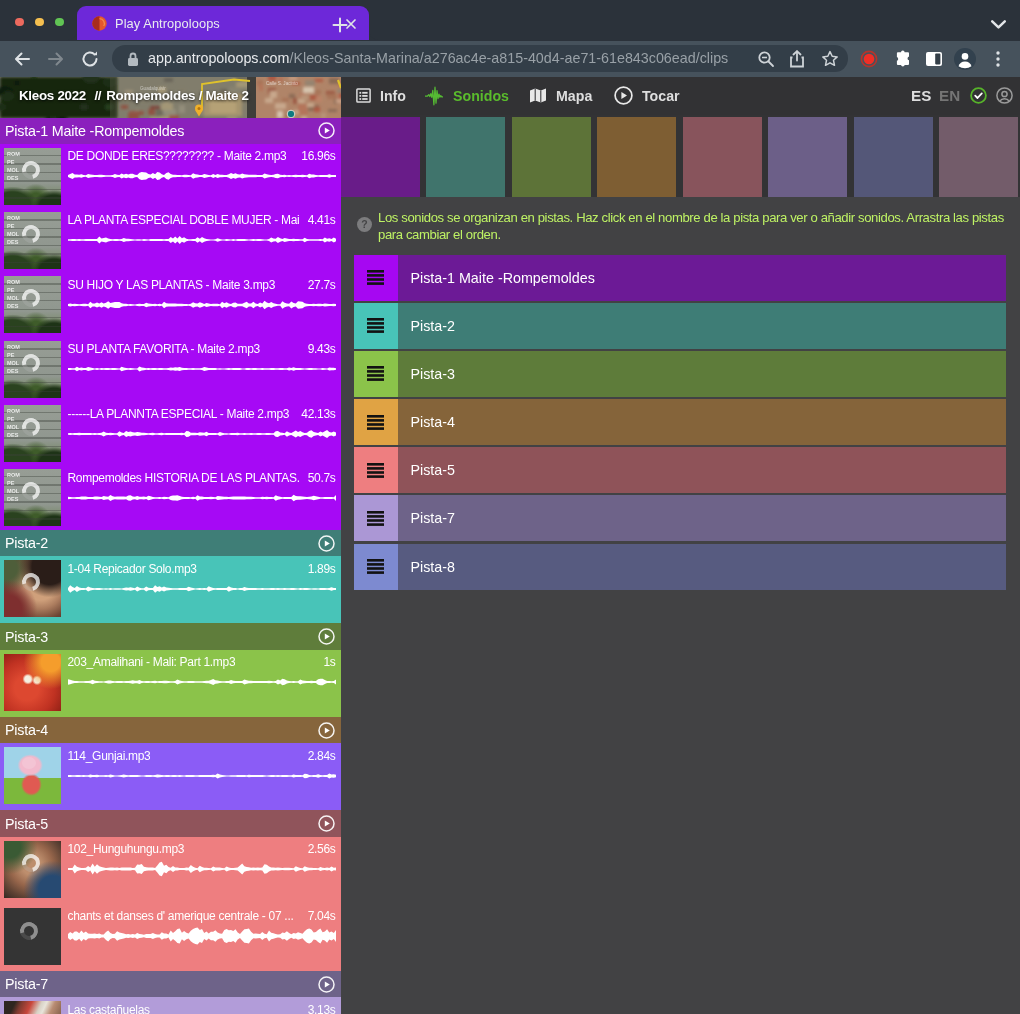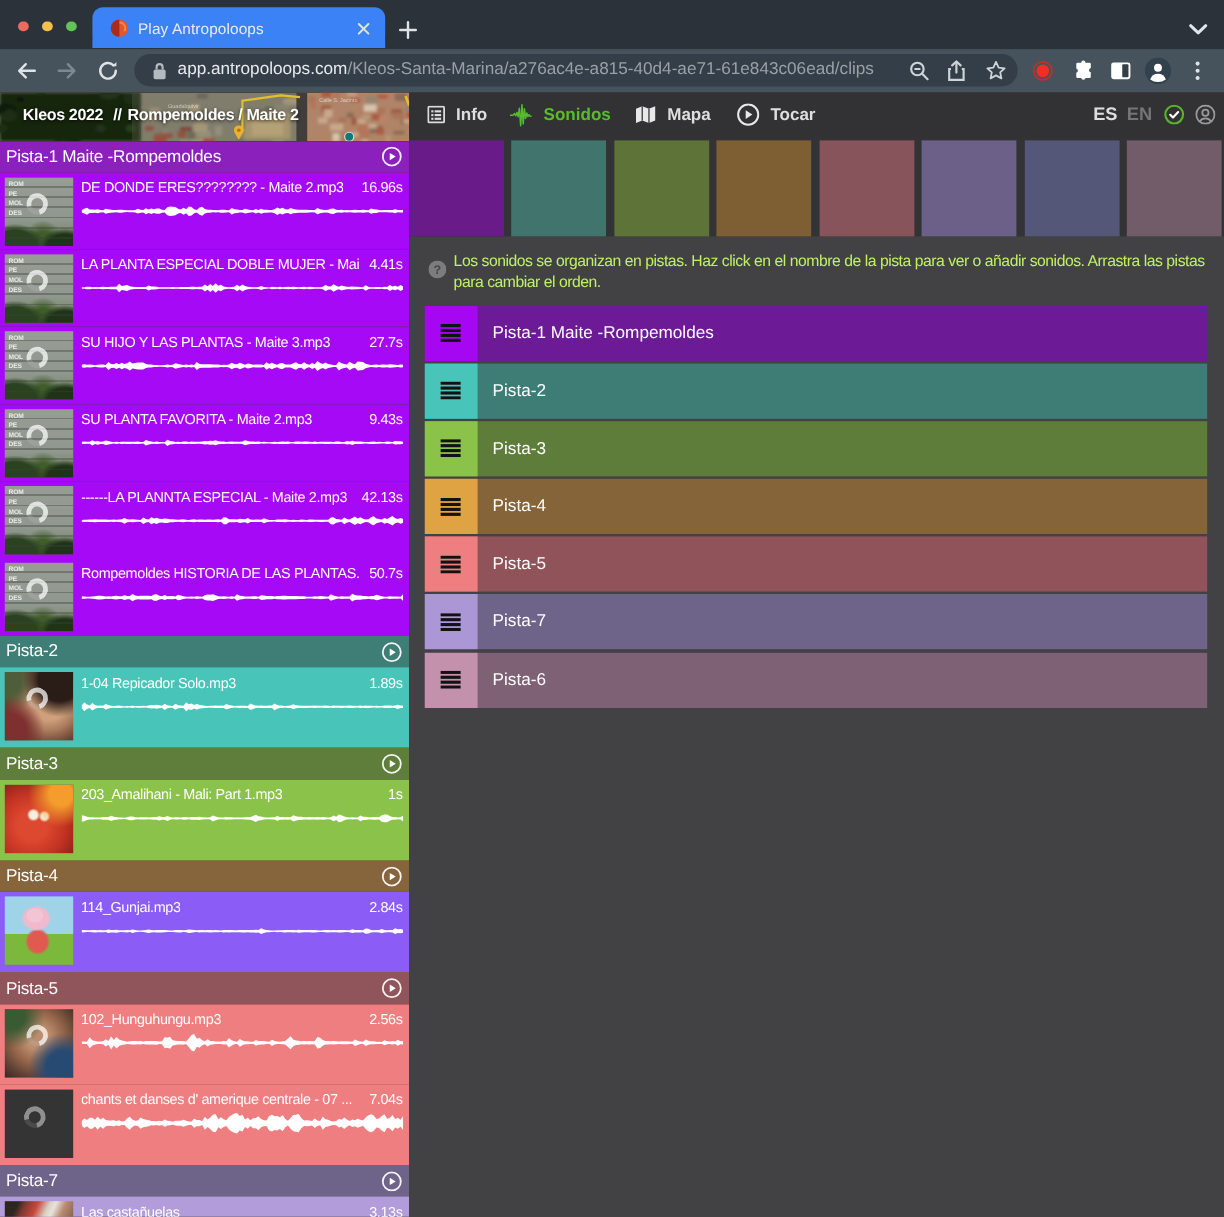--- a/index.html
+++ b/index.html
@@ -1,20 +1,20 @@
 <!DOCTYPE html>
 <html><head><meta charset="utf-8"><style>
 * { margin:0; padding:0; box-sizing:border-box; }
 html,body { width:1020px; height:1014px; overflow:hidden; font-family:"Liberation Sans",sans-serif; background:#424244; }
 svg { display:block; }
 
 
 #tabbar { position:absolute; left:0; top:0; width:1020px; height:40.5px; background:#2b323a; }
 .tl { position:absolute; top:17.5px; width:8.8px; height:8.8px; border-radius:50%; }
-#tab { position:absolute; left:77px; top:6.4px; width:244px; height:34.1px; background:#3b82f6; border-radius:9px 9px 0 0; }#tab::before,#tab::after { content:""; position:absolute; bottom:0; width:9px; height:9px; background:#2b323a; }#tab::before { left:-9px; border-radius:0 0 9px 0; }#tab::after { right:-9px; border-radius:0 0 0 9px; }
+#tab { position:absolute; left:77px; top:6.4px; width:292px; height:34.1px; background:#6d28d9; border-radius:9px 9px 0 0; }#tab::before,#tab::after { content:""; position:absolute; bottom:0; width:9px; height:9px; background:#2b323a; }#tab::before { left:-9px; border-radius:0 0 9px 0; }#tab::after { right:-9px; border-radius:0 0 0 9px; }
 #tab .fav { position:absolute; left:15px; top:9.5px; }
 #tab .ttl { position:absolute; left:38px; top:9.5px; font-size:12.8px; color:#e9ecef; letter-spacing:.1px; }
 #tab .cls { position:absolute; right:12px; top:11.5px; }
 #newtab { position:absolute; left:332px; top:16.5px; }
 #chev { position:absolute; left:990px; top:19px; }
 #addr { position:absolute; left:0; top:40.5px; width:1020px; height:36px; background:#46525c;text-decoration:underline; }
 #addr .nav { position:absolute; top:9.5px; }
 #pill { position:absolute; left:112px; top:4.8px; width:736px; height:26.5px; background:#333e48; border-radius:13.2px; }
 #pill .lk { position:absolute; left:14px; top:5.8px; }
 #url { position:absolute; left:36px; top:5px; font-size:14.3px; color:#e8eaed; white-space:nowrap; }
@@ -622,24 +622,24 @@
         <div class="hnd">
           <svg class="" width="17" height="15" viewBox="0 0 17 15">
             <rect y="0" width="17" height="2.6" fill="#121212"></rect>
             <rect y="4.1" width="17" height="2.6" fill="#121212"></rect>
             <rect y="8.2" width="17" height="2.6" fill="#121212"></rect>
             <rect y="12.3" width="17" height="2.6" fill="#121212"></rect>
           </svg>
         </div>
         <span>Pista-7</span>
       </div>
-<div class="trow r6">
+<div class="trow r8">
         <div class="hnd">
           <svg class="" width="17" height="15" viewBox="0 0 17 15">
             <rect y="0" width="17" height="2.6" fill="#121212"></rect>
             <rect y="4.1" width="17" height="2.6" fill="#121212"></rect>
             <rect y="8.2" width="17" height="2.6" fill="#121212"></rect>
             <rect y="12.3" width="17" height="2.6" fill="#121212"></rect>
           </svg>
         </div>
-        <span>Pista-6</span>
+        <span>Pista-8</span>
       </div>
   </div>
 </div>
 </body></html>

